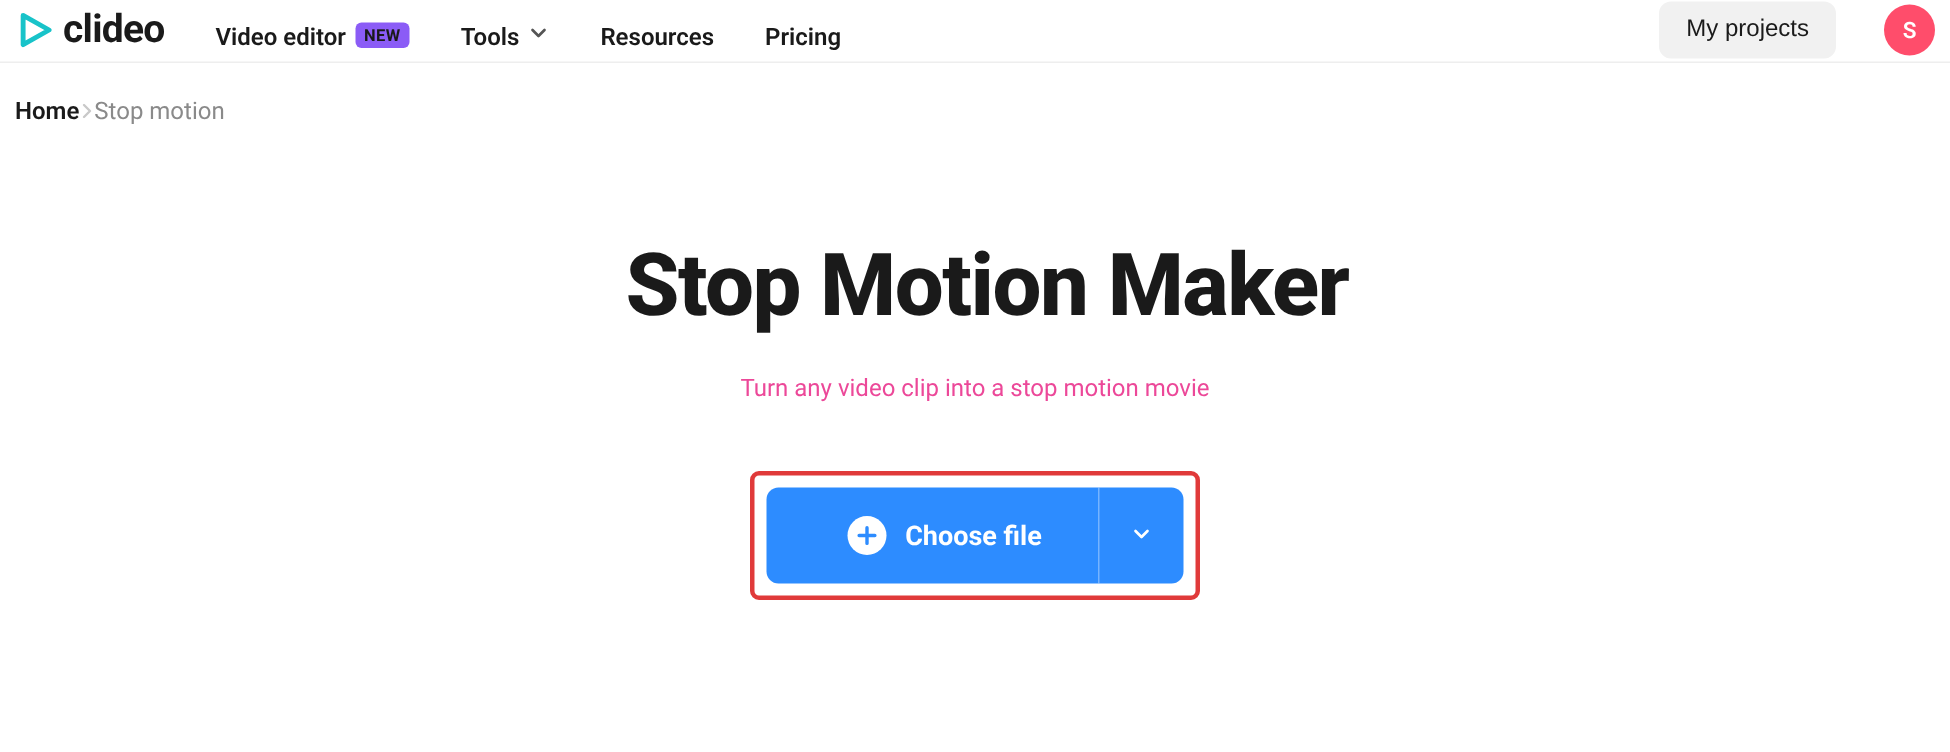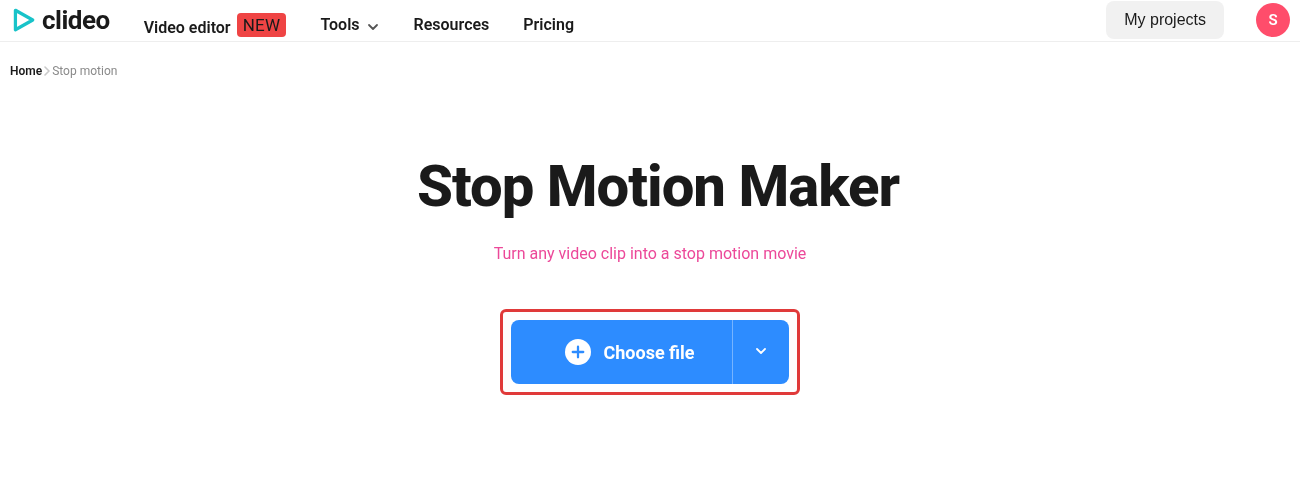--- a/index.html
+++ b/index.html
@@ -37,33 +37,33 @@
     position: relative;
   }
   .logo-text {
     font-size: 26px;
     font-weight: 700;
     color: #1a1a1a;
     letter-spacing: -0.5px;
   }
   .nav-item {
     display: flex;
-    align-items: flex-end;
+    align-items: flex-start;
     gap: 6px;
     font-size: 16px;
     font-weight: 600;
     color: #1a1a1a;
     cursor: pointer;
     margin-top: 10px;
   }
   .badge-new {
-    background: #ef4444;
-    color: #1a1a1a;
-    font-size: 17px;
-    font-weight: 400;
+    background: #8b5cf6;
+    color: #1a1a1a;
+    font-size: 11px;
+    font-weight: 700;
     padding: 2px 6px;
     border-radius: 4px;
     letter-spacing: 0.3px;
   }
   .chevron-down {
     width: 14px; height: 14px;
     display: inline-flex;
     align-items: center;
     justify-content: center;
   }
@@ -94,21 +94,21 @@
     font-size: 15px;
     font-weight: 600;
     cursor: pointer;
   }
 
   
   .breadcrumb {
     padding: 22px 10px 0 10px;
     display: flex;
     align-items: center;
-    font-size: 12px;
+    font-size: 16px;
   }
   .breadcrumb .home { font-weight: 600; color: #1a1a1a; cursor: pointer; }
   .breadcrumb .sep { color: #c9c9c9; display:flex; align-items:center; }
   .breadcrumb .current { color: #8a8a8a; }
 
   
   .hero {
     text-align: center;
     margin-top: 74px;
   }

